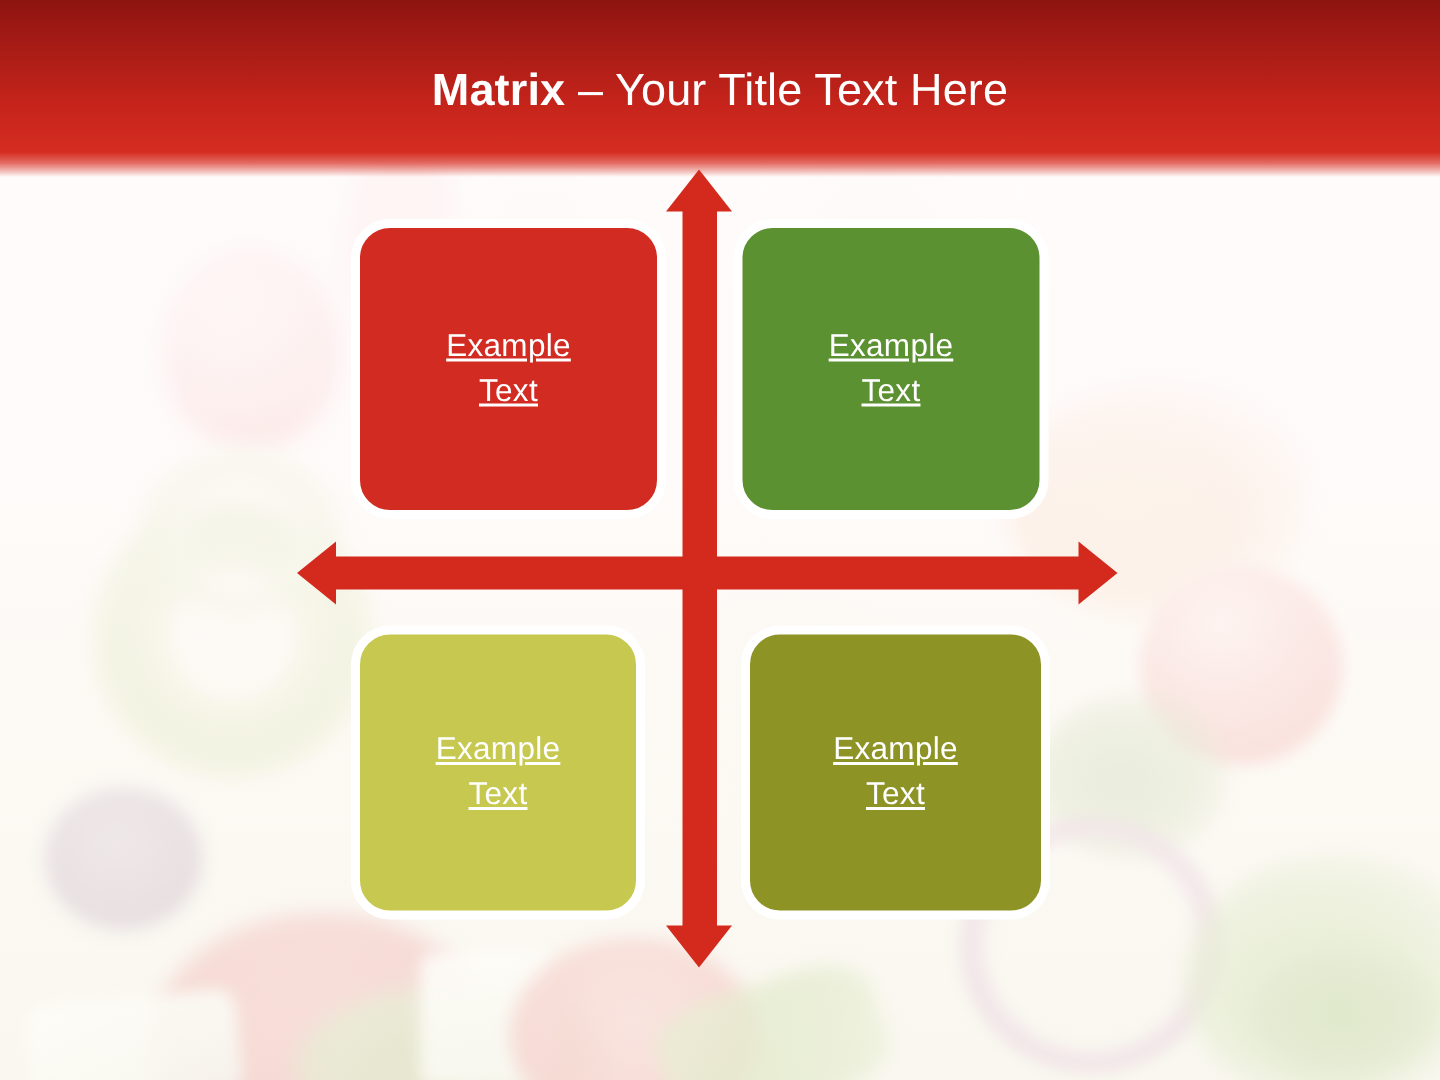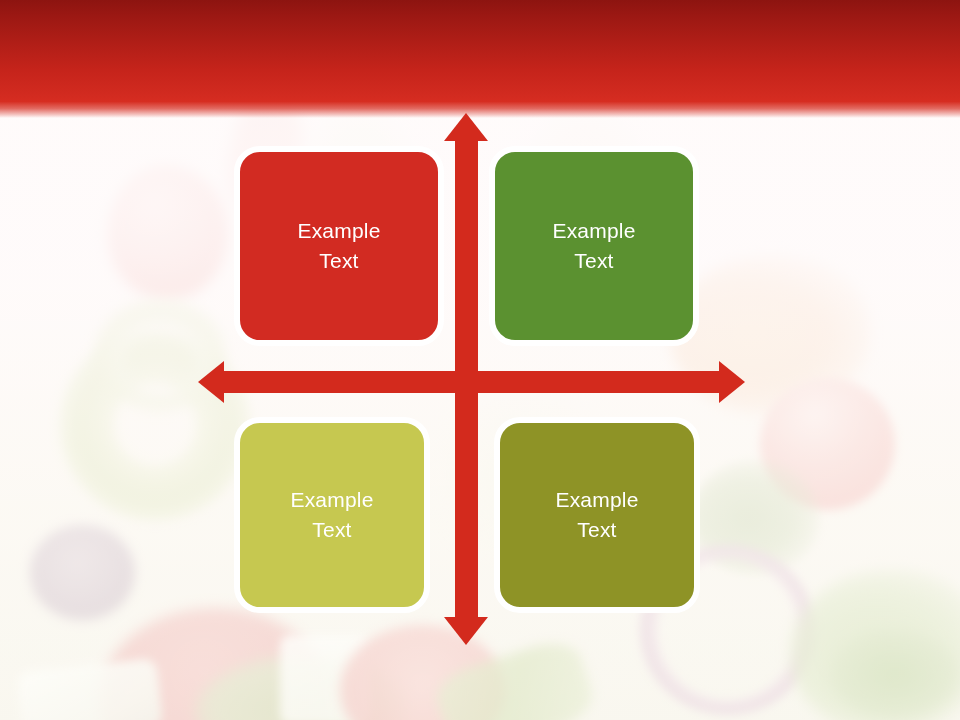--- a/index.html
+++ b/index.html
@@ -298,20 +298,21 @@
     justify-content: center;
   }
   .quadrant .q-label {
     color: #ffffff;
     font-size: 21px;
     line-height: 30px;
     text-align: center;
     white-space: pre-line;
     font-weight: normal;
     letter-spacing: .2px;
+    text-decoration: underline;
   }
   .q-tl {
     left: 234px; top: 146px;
     width: 210px; height: 200px;
     background: #d22b22;
   }
   .q-tr {
     left: 489px; top: 146px;
     width: 210px; height: 200px;
     background: #5b9130;
@@ -352,20 +353,23 @@
     <div class="veg veg-pepper-r"></div>
     <div class="veg veg-tomato-r"></div>
     <div class="veg veg-parsley"></div>
     <div class="veg veg-onionring"></div>
     <div class="veg veg-lettuce"></div>
     <div class="veg veg-basil-r"></div>
     <div class="bg-wash"></div>
   </div>
 
   <div class="header-band"></div>
+  <div class="slide-title">
+    <span class="t-bold">Matrix</span><span class="t-rest"> – Your Title Text Here</span>
+  </div>
 
   <div class="axis-layer">
     <div class="axis-bar-v"></div>
     <div class="axis-bar-h"></div>
     <div class="arrow-up"></div>
     <div class="arrow-down"></div>
     <div class="arrow-left"></div>
     <div class="arrow-right"></div>
   </div>
 

